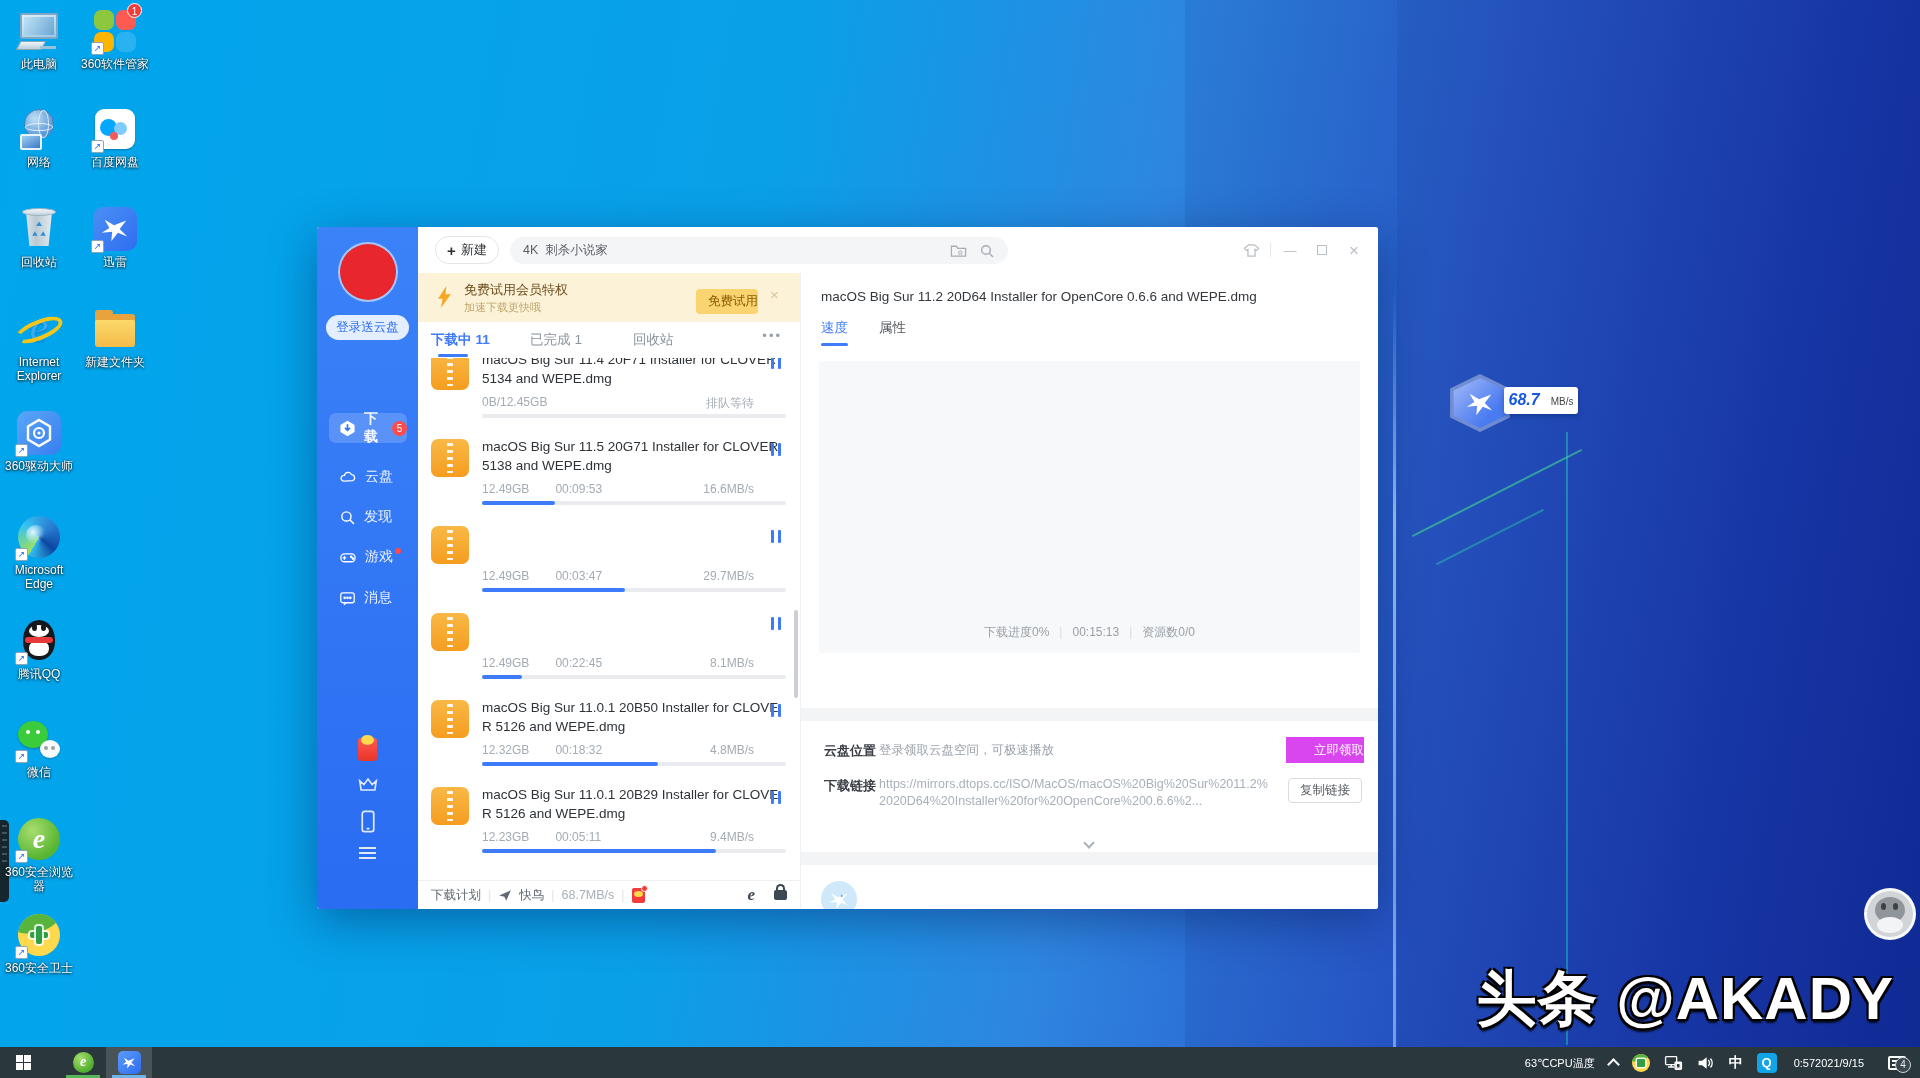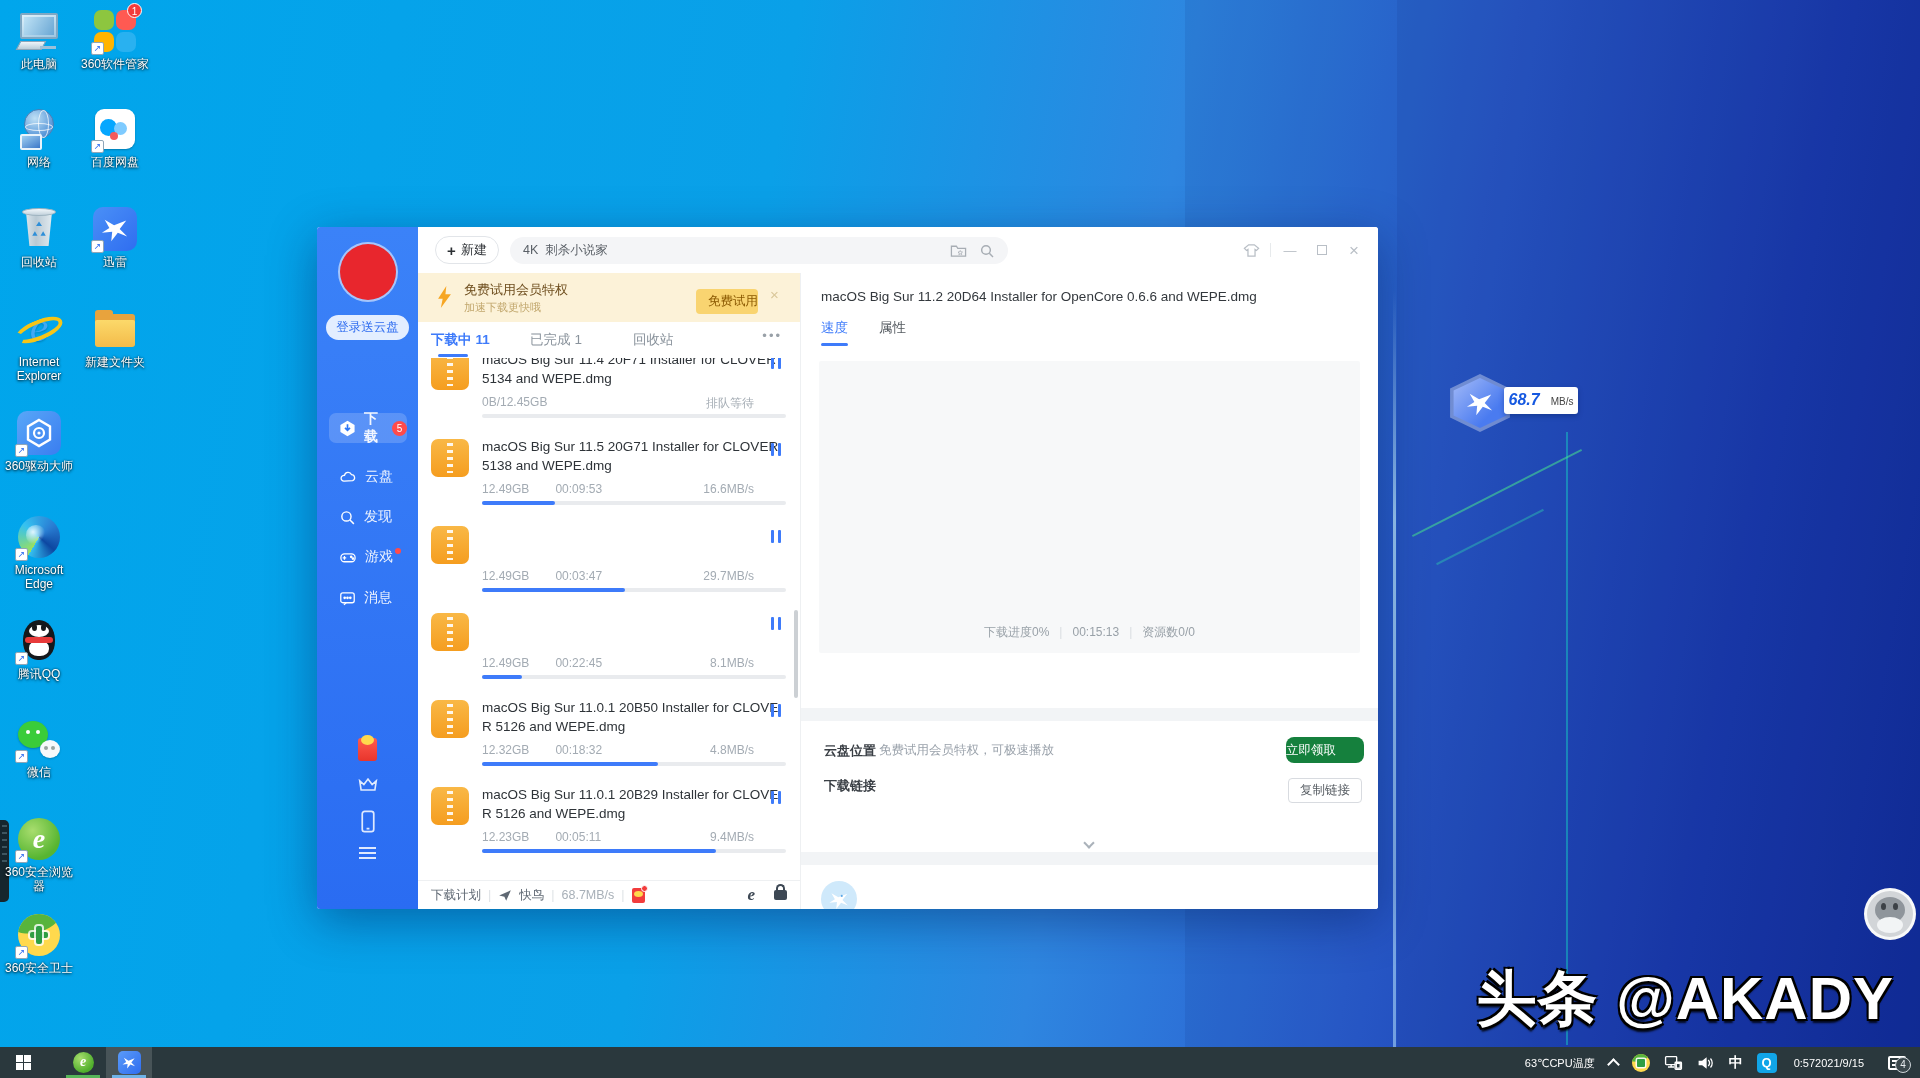--- a/index.html
+++ b/index.html
@@ -172,21 +172,21 @@
   .rtab { position:absolute; top:46px; font-size:13.5px; color:#555b61; }
   .rtab.on { color:#3e7bfa; }
   .rtund { position:absolute; left:20px; top:70px; width:27px; height:3px; border-radius:2px; background:#3e7bfa; }
   .chart { position:absolute; left:18px; right:18px; top:88px; height:292px; background:#f7f8f9; border-radius:2px; }
   .cstats { position:absolute; left:0; right:0; bottom:12px; text-align:center; font-size:12px; color:#99a1a8; }
   .cstats .d { color:#d9dde1; margin:0 10px; }
   .rcard2 { position:absolute; left:0; top:448px; width:100%; height:131px; background:#fff; }
   .rlab { position:absolute; left:23px; font-size:13px; font-weight:bold; color:#3a3f45; }
   .rhint { position:absolute; left:78px; font-size:12.5px; color:#9aa2ab; }
   .rurl { position:absolute; left:78px; top:55px; width:395px; font-size:12.5px; line-height:17px; color:#a9b0ba; word-break:break-all; max-height:34px; overflow:hidden; }
-  .getbtn { position:absolute; right:14px; top:16px; width:78px; height:26px; background:#15803d; border-radius:8px; color:#fff; font-size:12.5px; text-align:left; line-height:26px; }
+  .getbtn { position:absolute; right:14px; top:16px; width:78px; height:26px; background:#d946ef; border-radius:0; color:#fff; font-size:12.5px; text-align:right; line-height:26px; }
   .copybtn { position:absolute; right:16px; top:57px; width:74px; height:25px; background:#fff; border:1px solid #d8dbe0; border-radius:4px; color:#555b61; font-size:12.5px; text-align:center; line-height:23px; }
   .rchev { position:absolute; left:50%; bottom:3px; width:12px; height:12px; margin-left:-6px; }
   .rchev i { position:absolute; left:1px; top:2px; width:8px; height:8px; border-right:2px solid #aab2ba; border-bottom:2px solid #aab2ba; transform:rotate(45deg); }
   .rcard3 { position:absolute; left:0; top:592px; width:100%; height:90px; background:#fff; }
   .cavat { position:absolute; left:20px; top:16px; width:36px; height:36px; border-radius:50%; background:#cfe9fb; overflow:hidden; }
   .cavat svg { position:absolute; left:6px; top:8px; }
   .cinput { position:absolute; left:66px; right:14px; top:15px; height:39px; border:1px solid #e5e8ec; border-radius:4px; background:#fff; }
   .cinput input { position:absolute; left:14px; top:0; height:37px; width:280px; border:0; outline:0; font-size:13px; color:#555; background:transparent; font-family:inherit; }
   .cinput input::placeholder { color:#b6bcc4; }
   .cimg { position:absolute; right:132px; top:10px; color:#9aa2ab; }
@@ -641,23 +641,24 @@
       <span class="rtund"></span>
       <div class="chart">
         <div class="cstats">
           <span>下载进度0%</span><span class="d">|</span><span>00:15:13</span><span class="d">|</span><span>资源数0/0</span>
         </div>
       </div>
     </div>
 
     <div class="rcard2">
       <span class="rlab" style="top:21px">云盘位置</span>
-      <span class="rhint" style="top:21px">免费试用会员特权，可极速播放</span>
+      <span class="rhint" style="top:21px">登录领取云盘空间，可极速播放</span>
       <span class="getbtn">立即领取</span>
       <span class="rlab" style="top:56px">下载链接</span>
+      <span class="rurl">https://mirrors.dtops.cc/ISO/MacOS/macOS%20Big%20Sur%2011.2%2020D64%20Installer%20for%20OpenCore%200.6.6%2...</span>
       <span class="copybtn">复制链接</span>
       <span class="rchev">
           <i></i>
         </span>
     </div>
 
     <div class="rcard3">
       <div class="cavat">
         <svg width="24" height="22" viewBox="0 0 64 64">
             <path fill="#fff" d="M56 14 L30 24 L10 12 L20 30 L4 40 L26 38 L24 58 L38 40 L58 48 L42 32 Z"></path>

